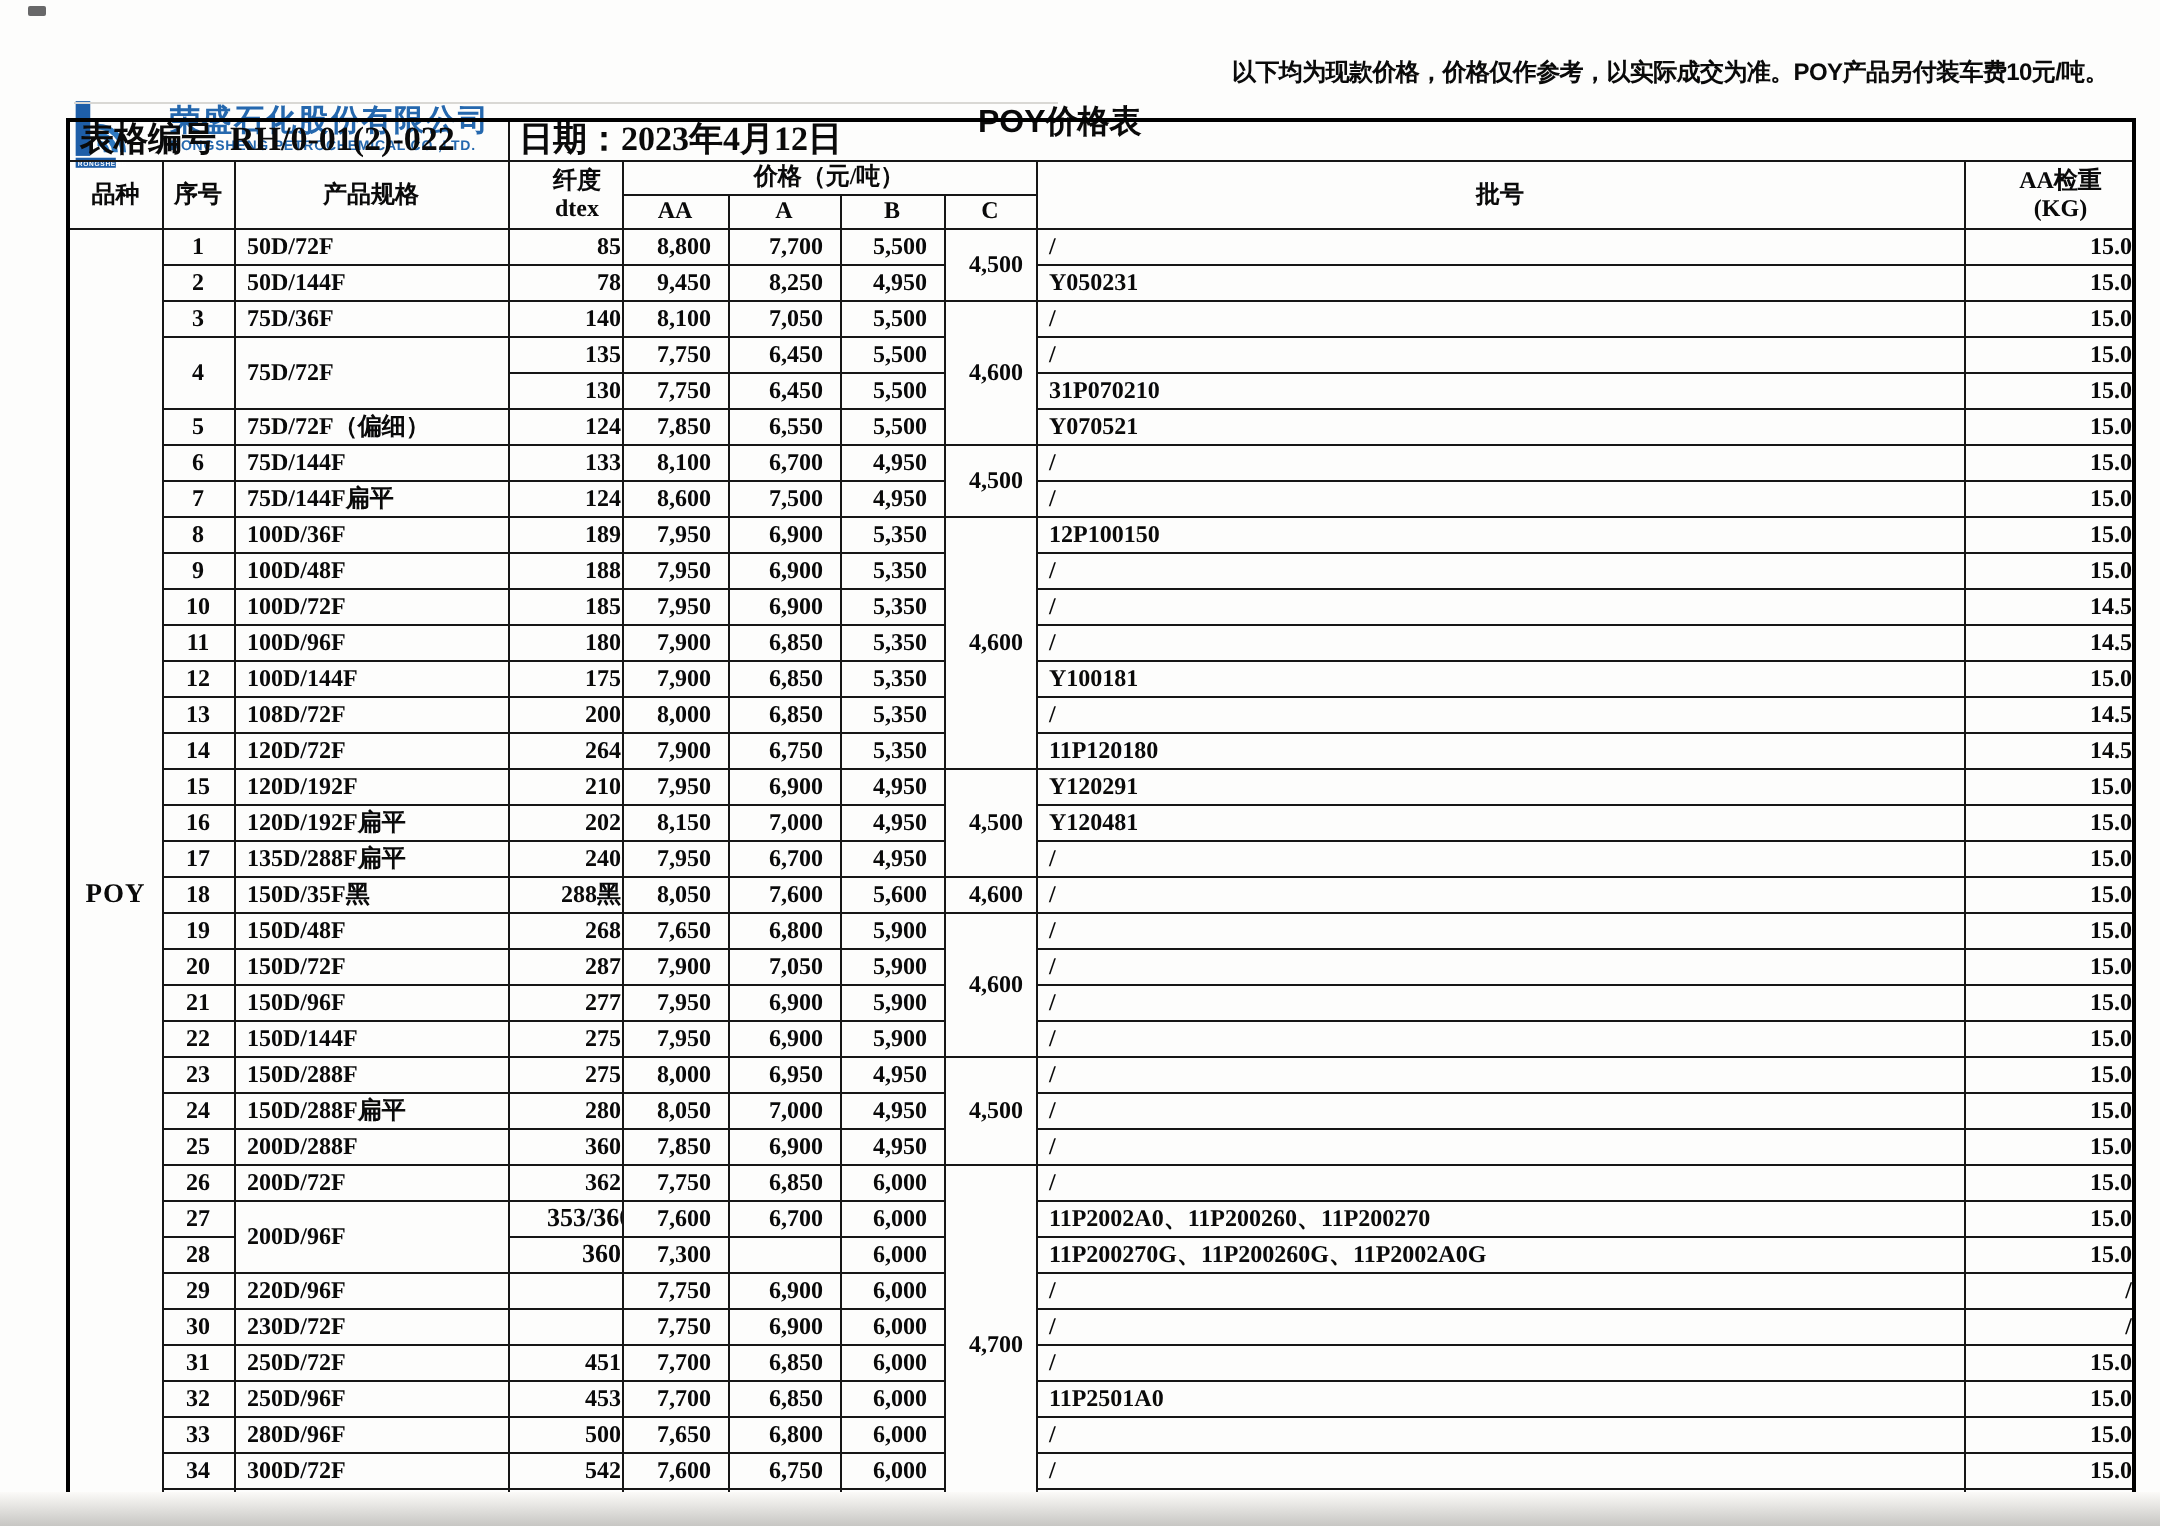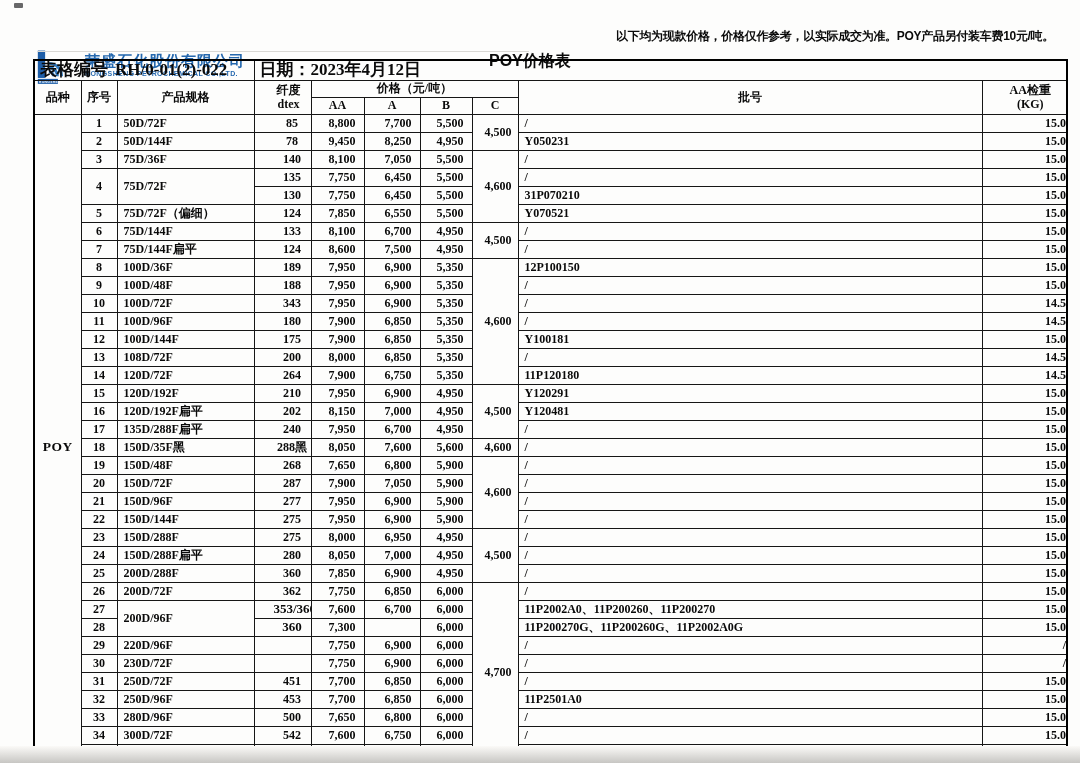--- a/index.html
+++ b/index.html
@@ -31,21 +31,21 @@
   }
   .info-row td{height:17px;font-size:17px;text-align:left;padding-left:5px;}
   .info-row .lbl{margin-right:7px;}
   thead th{font-size:12px;text-align:center;height:16px;}
   th .blk{display:block;line-height:1.2;margin-left:12px;}
   tbody tr{height:17px;}
   tbody td{font-size:12px;height:17px;}
   td.col-variety{text-align:center;font-size:13.5px;letter-spacing:.5px;font-family:"Liberation Serif","DejaVu Serif",serif;}
   td.col-seq{text-align:center;}
   td.col-spec{text-align:left;padding-left:6px;}
-  td.col-dtex{text-align:center;padding-left:19px;}
+  td.col-dtex{text-align:right;padding-left:19px;}
   td.col-aa,td.col-a,td.col-b{text-align:right;padding-right:8px;}
   td.col-c{text-align:right;padding-right:6px;}
   td.col-batch{text-align:left;padding-left:6px;}
   td.col-weight{text-align:right;margin-left:17px;}
   td.small{font-size:13px;}
   
   .bottom-strip{position:absolute;left:0;right:0;bottom:0;height:17px;
     background:linear-gradient(180deg,#fbfaf8 0%,#e4e3e0 45%,#c7c6c3 100%);}
 </style>
 </head>
@@ -214,21 +214,21 @@
           <td class="col-dtex">188</td>
           <td class="col-aa">7,950</td>
           <td class="col-a">6,900</td>
           <td class="col-b">5,350</td>
           <td class="col-batch">/</td>
           <td class="col-weight">15.0</td>
         </tr>
         <tr>
           <td class="col-seq">10</td>
           <td class="col-spec">100D/72F</td>
-          <td class="col-dtex">343</td>
+          <td class="col-dtex">185</td>
           <td class="col-aa">7,950</td>
           <td class="col-a">6,900</td>
           <td class="col-b">5,350</td>
           <td class="col-batch">/</td>
           <td class="col-weight">14.5</td>
         </tr>
         <tr>
           <td class="col-seq">11</td>
           <td class="col-spec">100D/96F</td>
           <td class="col-dtex">180</td>

